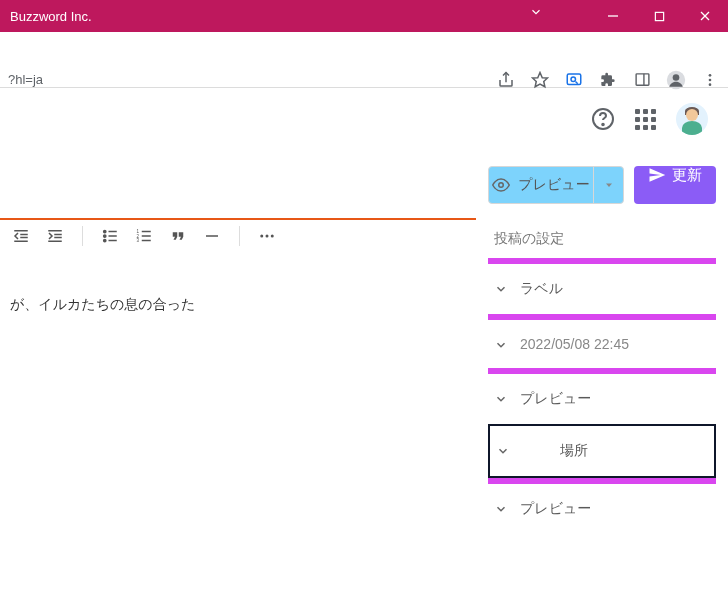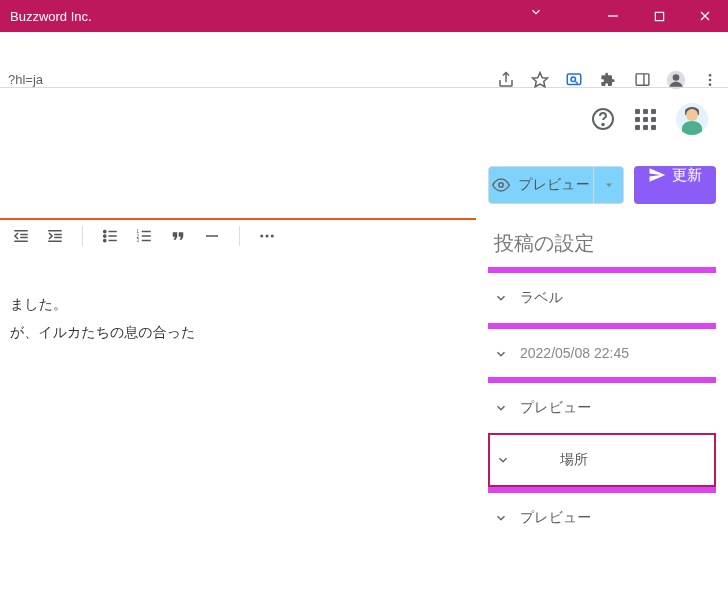--- a/index.html
+++ b/index.html
@@ -35,27 +35,27 @@
 .editor-content { position: absolute; top: 140px; left: 0; right: 0; bottom: 0; padding: 0 10px; color: #333; font-size: 14px; line-height: 28px; }
 .editor-content p { margin-bottom: 0; }
 
 .sidebar { width: 252px; padding: 16px 12px 0 12px; display: flex; flex-direction: column; }
 .action-row { display: flex; gap: 10px; margin-bottom: 20px; }
 .btn-preview { flex: 1; display: flex; align-items: center; border: 1px solid #d7d7d7; border-radius: 4px; height: 38px; background:#7dd3fc;}
 .btn-preview .main { flex: 1; display: flex; align-items: center; justify-content: center; gap: 8px; color: #555; font-size: 14px; }
 .btn-preview .caret { width: 30px; border-left: 1px solid #d7d7d7; display: flex; align-items: center; justify-content: center; height: 100%; color:#888; }
 .btn-update { background: #8b5cf6; color: #fff; border: none; border-radius: 4px; height: 38px; padding: 0 14px; display: flex; gap: 6px; font-size: 15px; font-weight: normal; }
 
-.section-title { color: #777; font-size: 20px; margin: 6px 4px 10px 6px; }
+.section-title { color: #777; font-size: 14px; margin: 6px 4px 10px 6px; }
 .setting-item { padding: 16px 6px 16px 6px; border-top: 6px solid #d946ef; display: flex; align-items: flex-start; gap: 10px; color: #5a5a5a; font-size: 14px; }
 .setting-item:first-of-type { border-top: none; }
 .setting-item .chev { width: 16px; color: #666; margin-top: 2px; }
 .setting-item .label-col { display: flex; flex-direction: column; gap: 4px; }
 .setting-item .sub { color: #888; font-size: 14px; }
-.highlight-box { border: 2px solid #be185d; gap: 48px; }
+.highlight-box { border: 2px solid #0f172a; gap: 48px; }
 
 svg { display: block; }
 </style>
 </head>
 <body>
 
 <div class="titlebar">
   <span class="title">Buzzword Inc.</span>
   <span class="dropdown-v">
     <svg width="14" height="14" viewBox="0 0 24 24" fill="none" stroke="#fff" stroke-width="2">
@@ -214,21 +214,20 @@
         <span class="tb-btn">
           <svg width="18" height="18" viewBox="0 0 24 24" fill="#555">
               <circle cx="5" cy="12" r="2"></circle>
               <circle cx="12" cy="12" r="2"></circle>
               <circle cx="19" cy="12" r="2"></circle>
             </svg>
         </span>
       </div>
     </div>
     <div class="editor-content">
-      <p>ました。</p>
       <p>が、イルカたちの息の合った</p>
     </div>
   </div>
 
   <div class="sidebar">
     <div class="action-row">
       <div class="btn-preview">
         <div class="main">
           <svg width="18" height="18" viewBox="0 0 24 24" fill="none" stroke="#666" stroke-width="2">
               <path d="M1 12s4-8 11-8 11 8 11 8-4 8-11 8S1 12 1 12z"></path>

